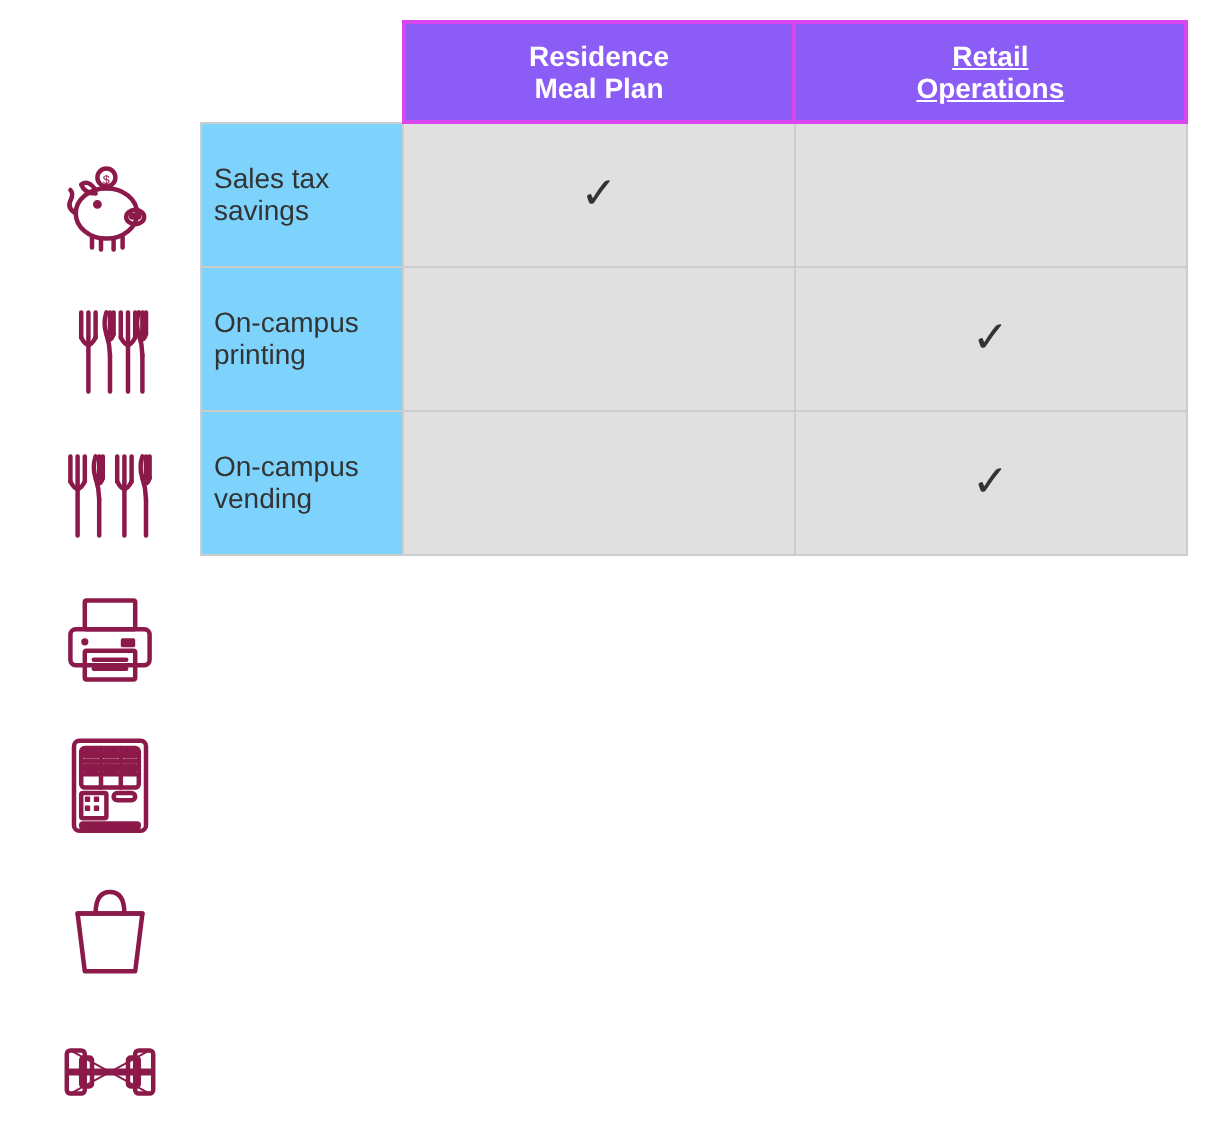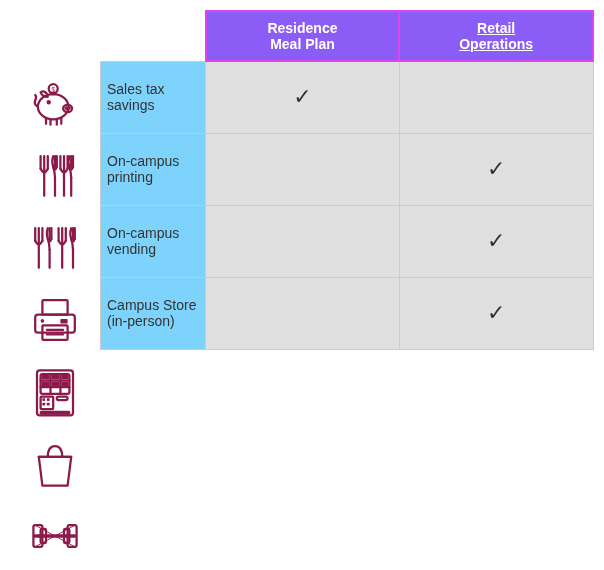--- a/index.html
+++ b/index.html
@@ -274,21 +274,16 @@
           <tr>
             <td class="label-cell">On-campus printing</td>
             <td class="check-cell"></td>
             <td class="check-cell">✓</td>
           </tr>
           <tr>
             <td class="label-cell">On-campus vending</td>
             <td class="check-cell"></td>
             <td class="check-cell">✓</td>
           </tr>
-          <tr>
-            <td class="label-cell">Campus Store (in-person)</td>
-            <td class="check-cell"></td>
-            <td class="check-cell">✓</td>
-          </tr>
         </tbody>
     </table>
   </div>
 </div>
 
 </body></html>

